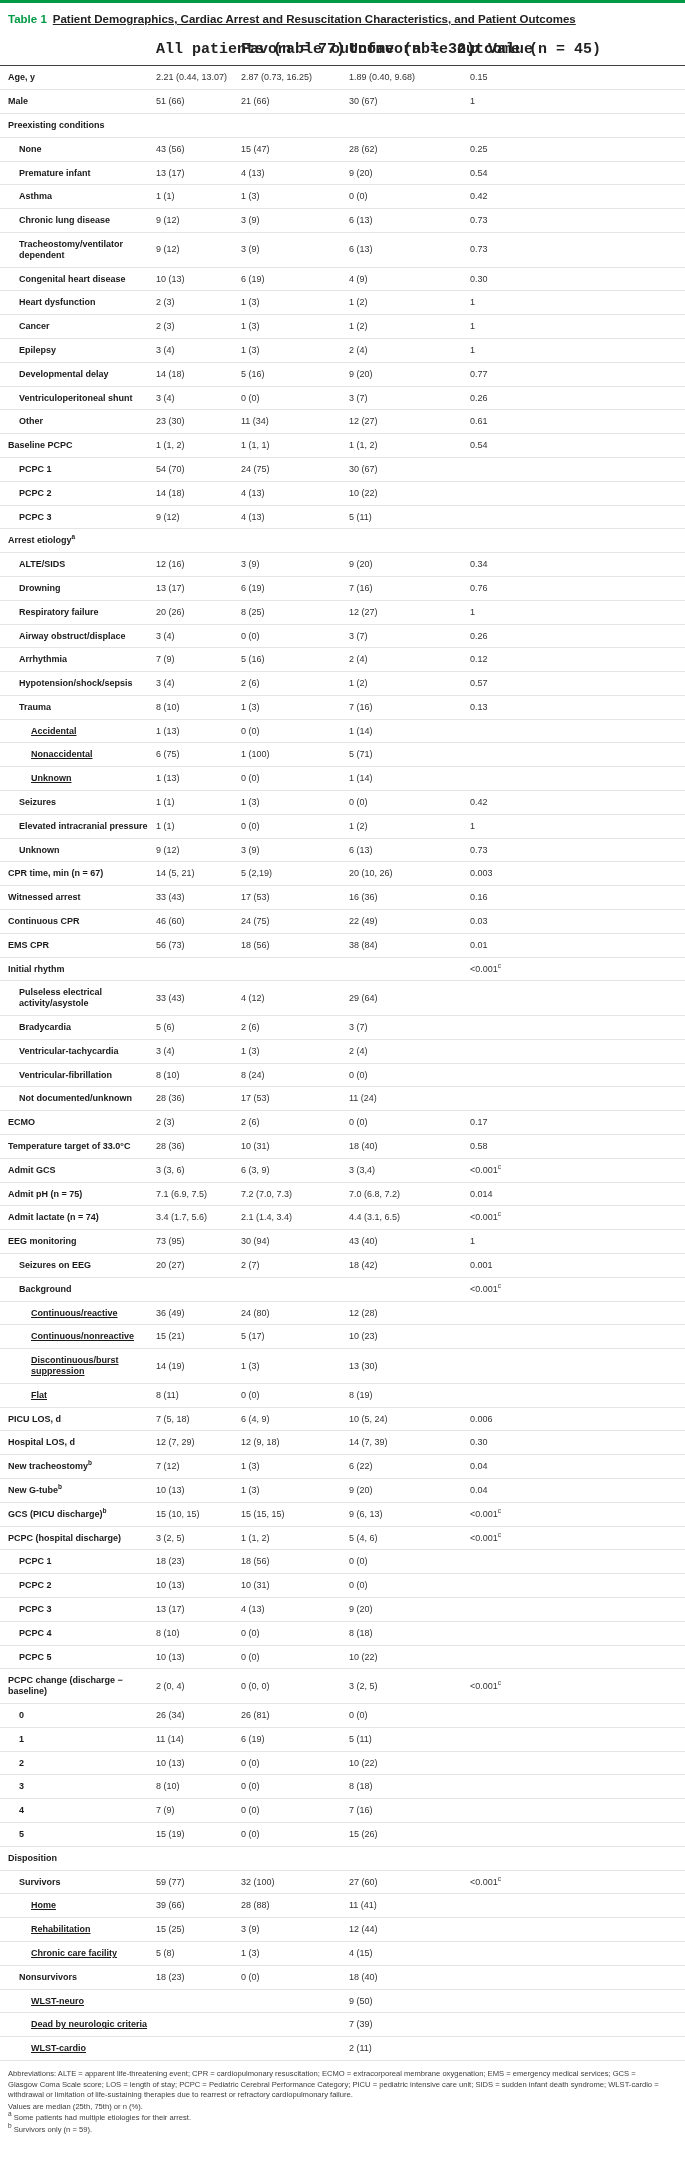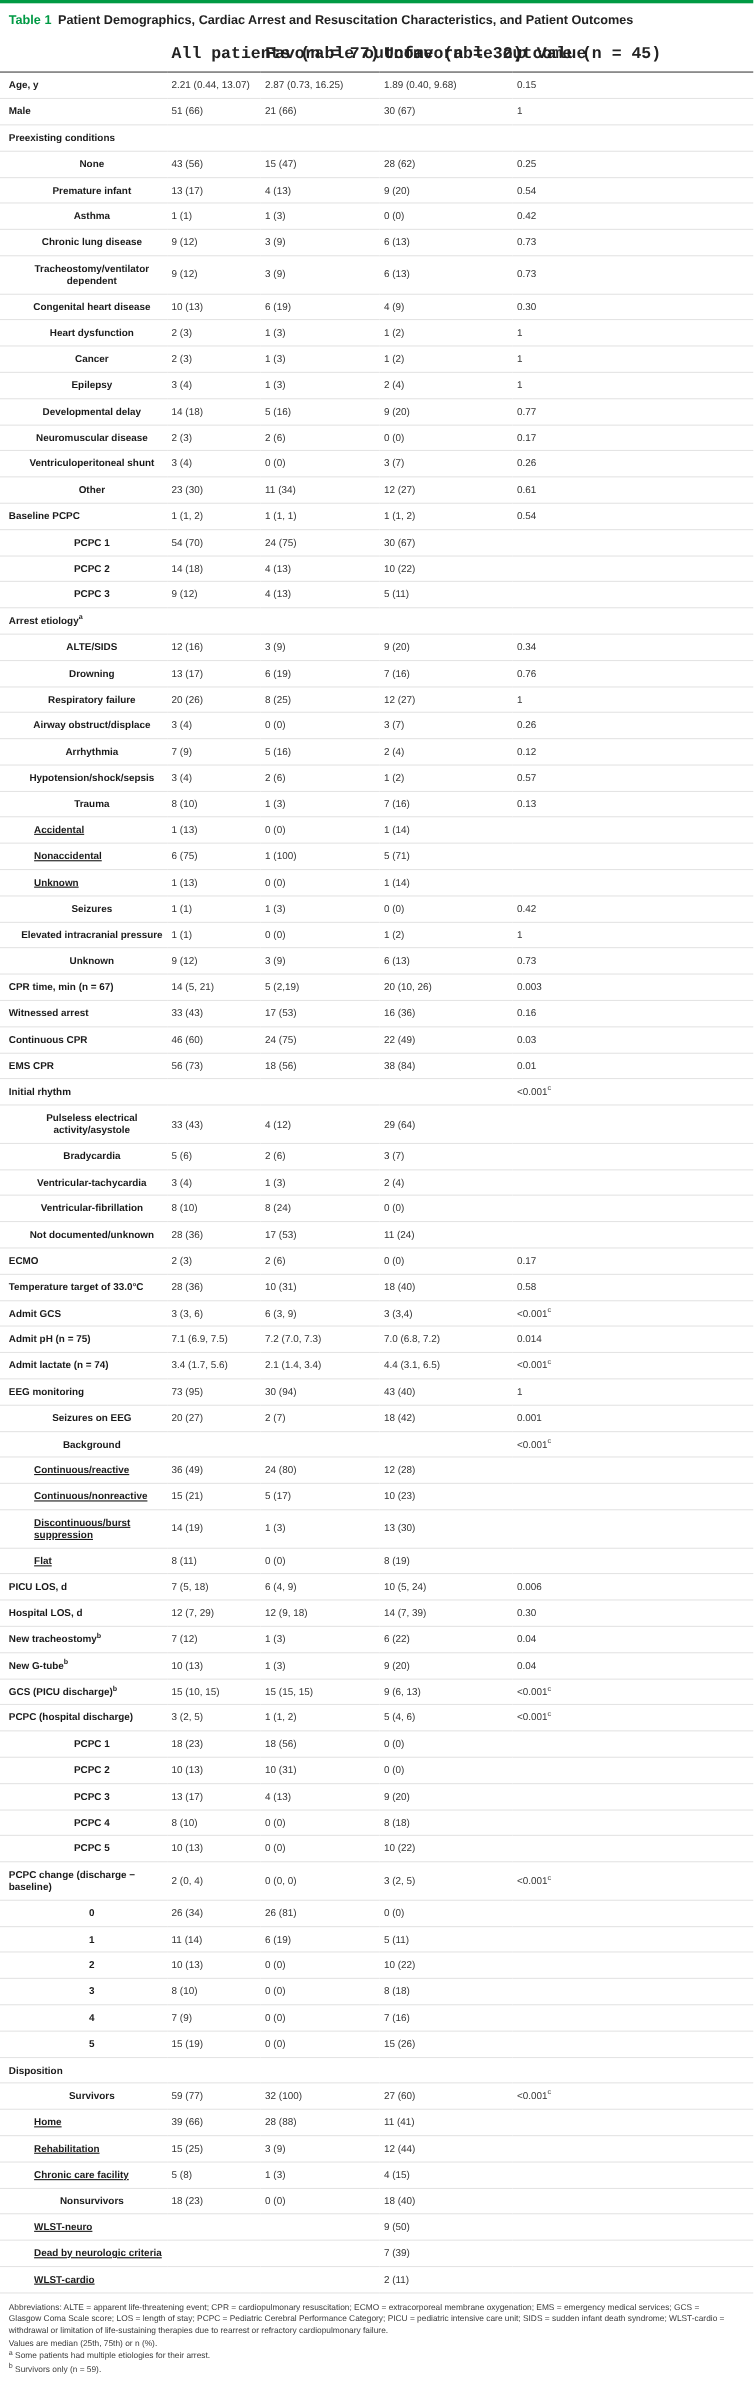--- a/index.html
+++ b/index.html
@@ -5,40 +5,40 @@
   html,body{margin:0;padding:0;background:#fff;}
   body{
     width:685px;
     font-family:"Liberation Sans", sans-serif;
     color:#1a1a1a;
     -webkit-text-size-adjust:none;
   }
   .top-rule{height:3px;background:#009A44;width:100%;}
   .caption{padding:9px 10px 7px 8px;font-size:11.5px;line-height:1.25;}
   .tlabel{color:#009A44;font-weight:700;margin-right:6px;}
-  .ttitle{color:#222;font-weight:600;}
+  .ttitle{color:#222;font-weight:600;text-decoration:underline;}
   table{width:100%;border-collapse:collapse;table-layout:fixed;}
   col.c-label{width:152px;}
   col.c-all{width:85px;}
   col.c-fav{width:108px;}
   col.c-unfav{width:121px;}
   col.c-p{width:auto;}
   thead th{
     text-align:left;font-size:15px;font-weight:700;color:#222;
     padding:8px 4px 7px 4px;border-bottom:1px solid #404040;
     vertical-align:bottom;white-space:nowrap;overflow:visible;font-family:Liberation Mono, monospace;
   }
   thead th i{font-style:italic;}
   tbody td{
     font-size:9px;padding:6px 4px 6px 4px;
     border-bottom:1px solid #e4e4e4;vertical-align:middle;
     color:#333;line-height:1.2;
   }
   td.lbl{font-weight:700;color:#1a1a1a;padding-left:8px;}
-  td.lbl.ind1{padding-left:19px;text-align:center;}
+  td.lbl.ind1{padding-left:19px;}
   td.lbl.ind2{padding-left:31px;text-decoration:underline;}
   td.val{font-weight:400;}
   sup{font-size:6.5px;line-height:0;}
   .footnotes{padding:8px 10px 10px 8px;font-size:7.6px;line-height:1.4;color:#3c3c3c;}
   .footnotes p{margin:0 16px 1px 0;}
 </style>
 </head>
 <body>
 
 <div class="top-rule"></div>
@@ -150,27 +150,20 @@
         <td class="val">1</td>
       </tr>
       <tr>
         <td class="lbl ind1">Developmental delay</td>
         <td class="val">14 (18)</td>
         <td class="val">5 (16)</td>
         <td class="val">9 (20)</td>
         <td class="val">0.77</td>
       </tr>
       <tr>
-        <td class="lbl ind1">Neuromuscular disease</td>
-        <td class="val">2 (3)</td>
-        <td class="val">2 (6)</td>
-        <td class="val">0 (0)</td>
-        <td class="val">0.17</td>
-      </tr>
-      <tr>
         <td class="lbl ind1">Ventriculoperitoneal shunt</td>
         <td class="val">3 (4)</td>
         <td class="val">0 (0)</td>
         <td class="val">3 (7)</td>
         <td class="val">0.26</td>
       </tr>
       <tr>
         <td class="lbl ind1">Other</td>
         <td class="val">23 (30)</td>
         <td class="val">11 (34)</td>

